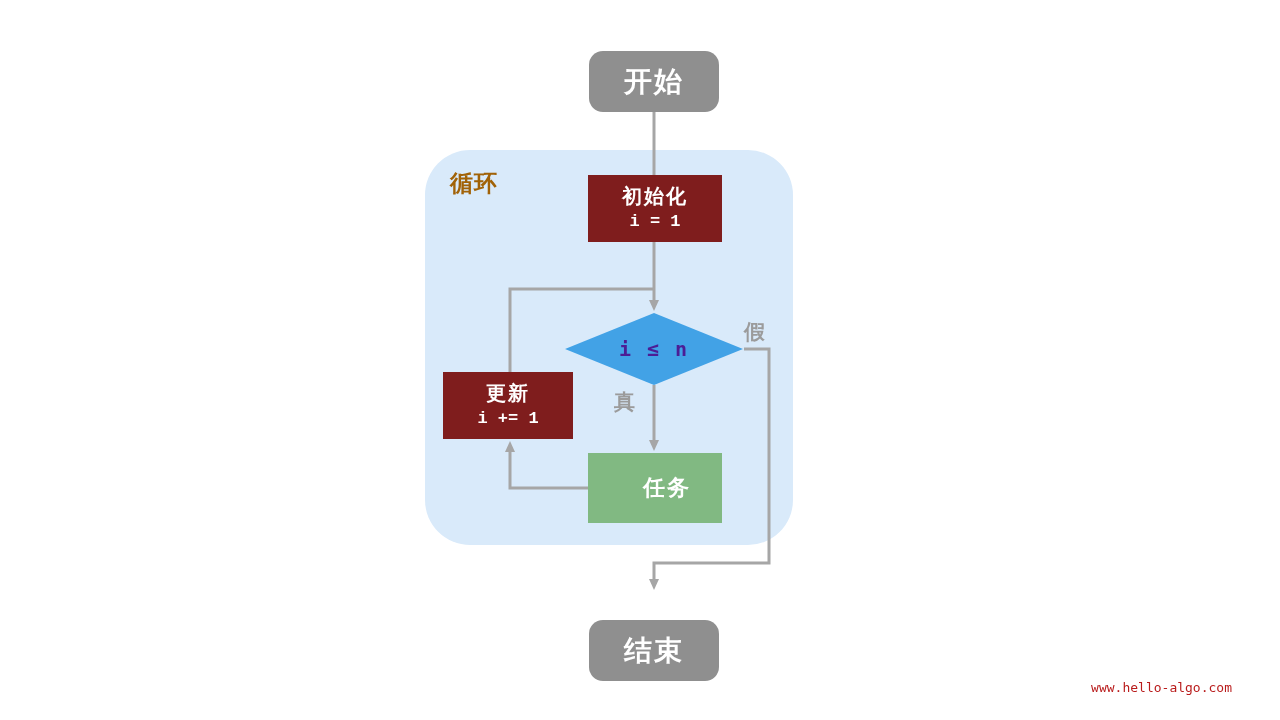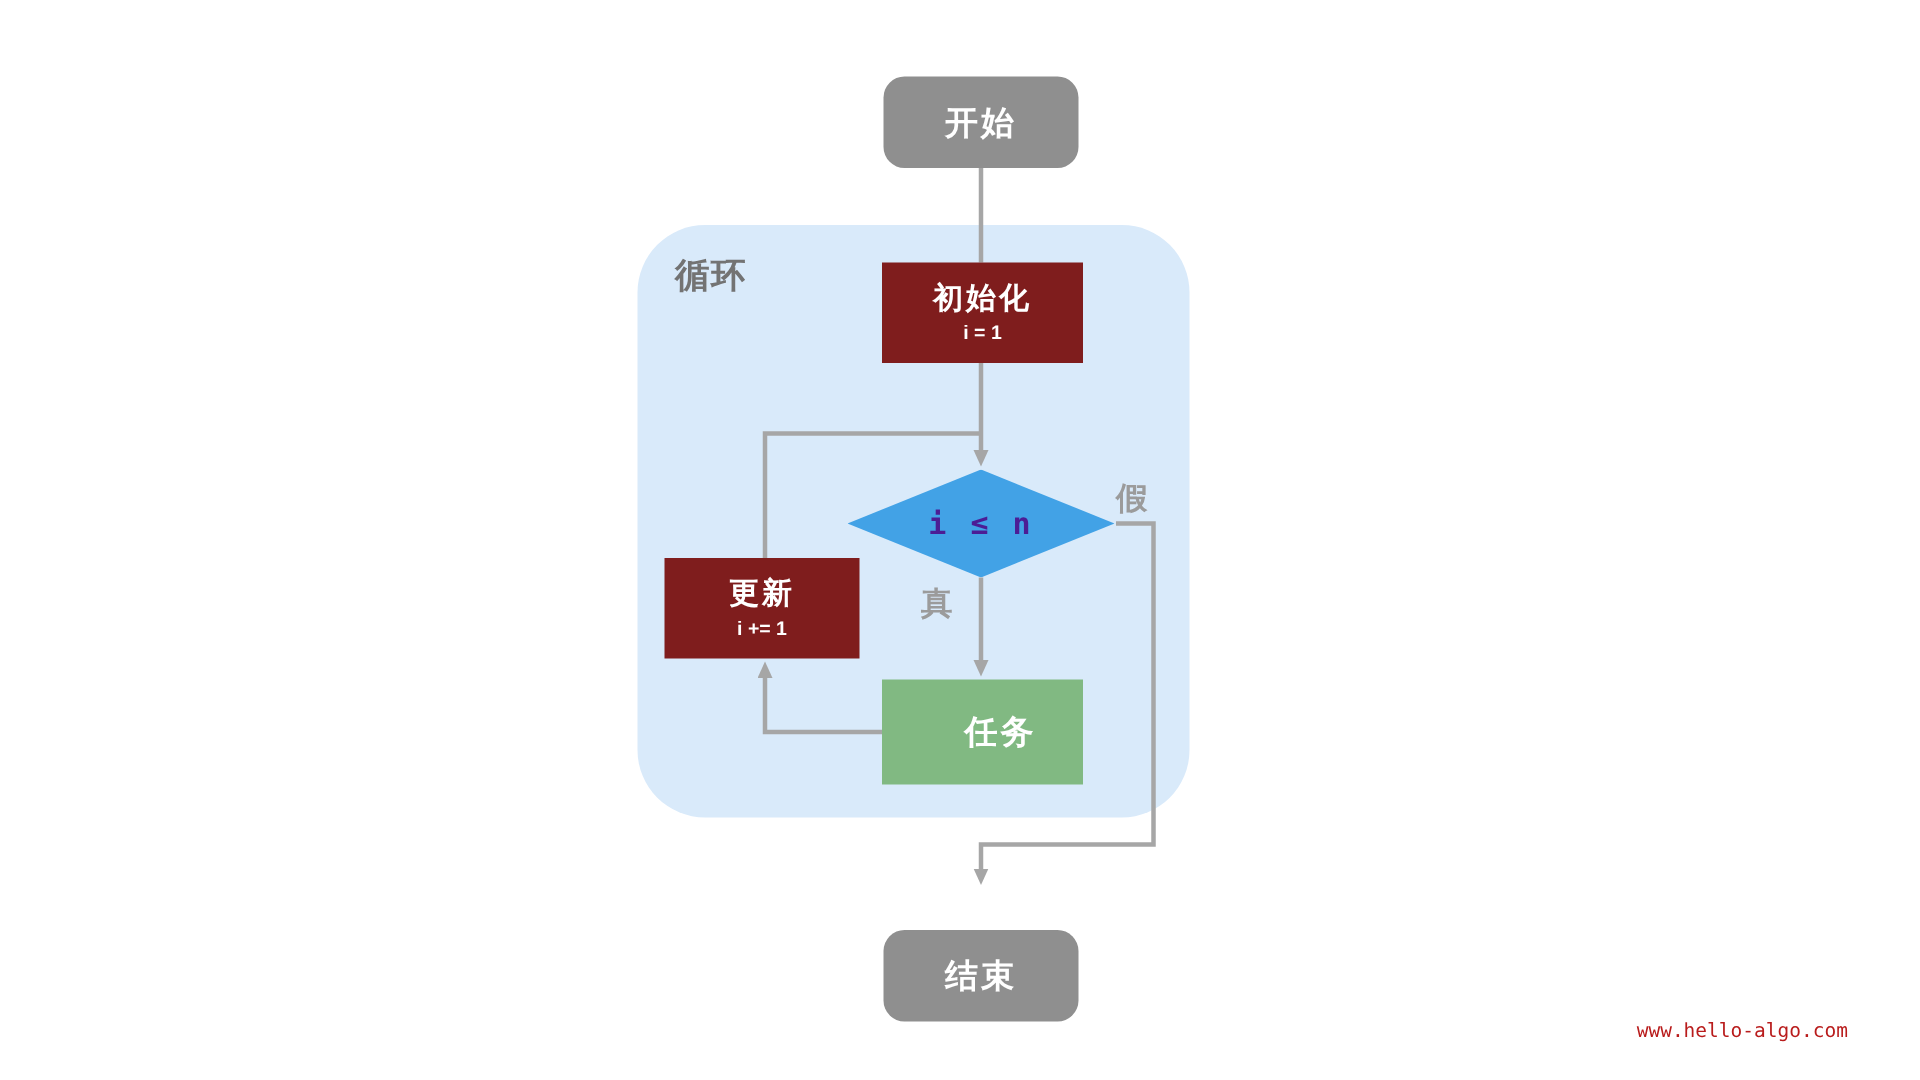--- a/index.html
+++ b/index.html
@@ -15,46 +15,46 @@
   .edge { fill: none; stroke: #a6a6a6; stroke-width: 3; }
   .edge.arrow { marker-end: url(#arrowhead); }
 
   .loop-container {
     position: absolute; left: 425px; top: 150px;
     width: 368px; height: 395px;
     background: #d9eafa; border-radius: 45px;
   }
   .loop-label {
     position: absolute; left: 450px; top: 168px;
-    font-size: 23px; font-weight: bold; color: #737373;
+    font-size: 23px; font-weight: bold; color: #a16207;
     letter-spacing: 1px;
   }
 
   .node {
     position: absolute; box-sizing: border-box;
     display: flex; flex-direction: column;
     align-items: center; justify-content: center;
     color: #ffffff;
   }
   .terminal { background: #8f8f8f; border-radius: 14px; }
-  .terminal .node-label { font-size: 22px; }
+  .terminal .node-label { font-size: 28px; }
   .process { background: #7f1d1d; }
   .task    { background: #81b982; padding-left: 24px; }
   .task .node-label { font-size: 22px; }
 
   .node-start  { left: 589px; top: 51px;  width: 130px; height: 61px; }
   .node-init   { left: 588px; top: 175px; width: 134px; height: 67px; }
   .node-update { left: 443px; top: 372px; width: 130px; height: 67px; }
   .node-task   { left: 588px; top: 453px; width: 134px; height: 70px; }
   .node-end    { left: 589px; top: 592px; width: 130px; height: 61px; margin-top: 28px; }
 
   .node-label { font-size: 20px; font-weight: 600; letter-spacing: 2px; line-height: 1.25; }
   .node-code  {
-    font-family: Liberation Sans, sans-serif;
-    font-size: 13px; font-weight: bold; line-height: 1.3; margin-top: 2px;
+    font-family: Liberation Mono, monospace;
+    font-size: 17px; font-weight: bold; line-height: 1.3; margin-top: 2px;
   }
 
   .diamond {
     position: absolute; left: 565px; top: 313px;
     width: 178px; height: 72px;
     background: #42a2e6;
     clip-path: polygon(50% 0, 100% 50%, 50% 100%, 0 50%);
     display: flex; align-items: center; justify-content: center;
   }
   .diamond-code {

